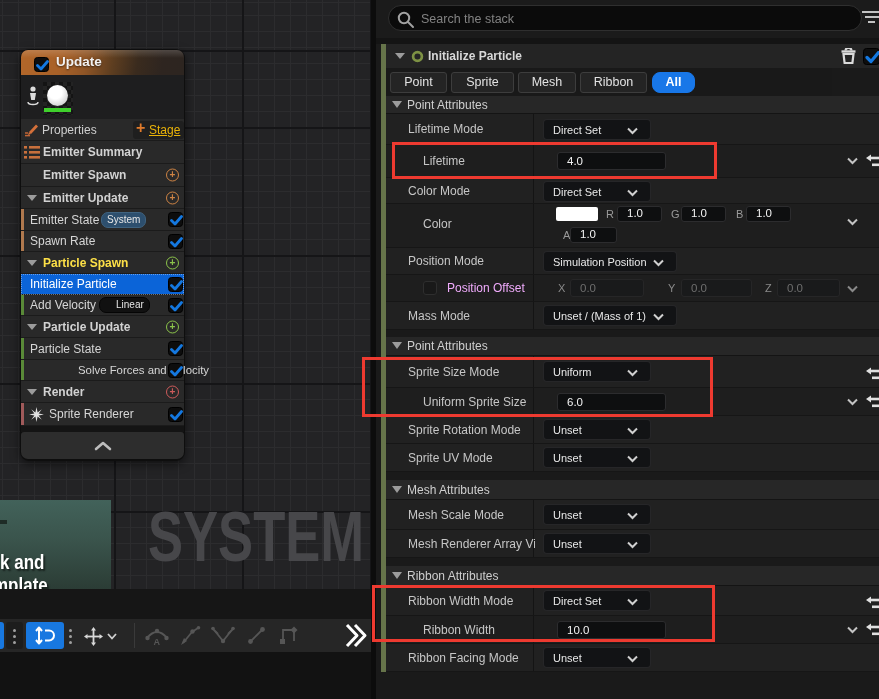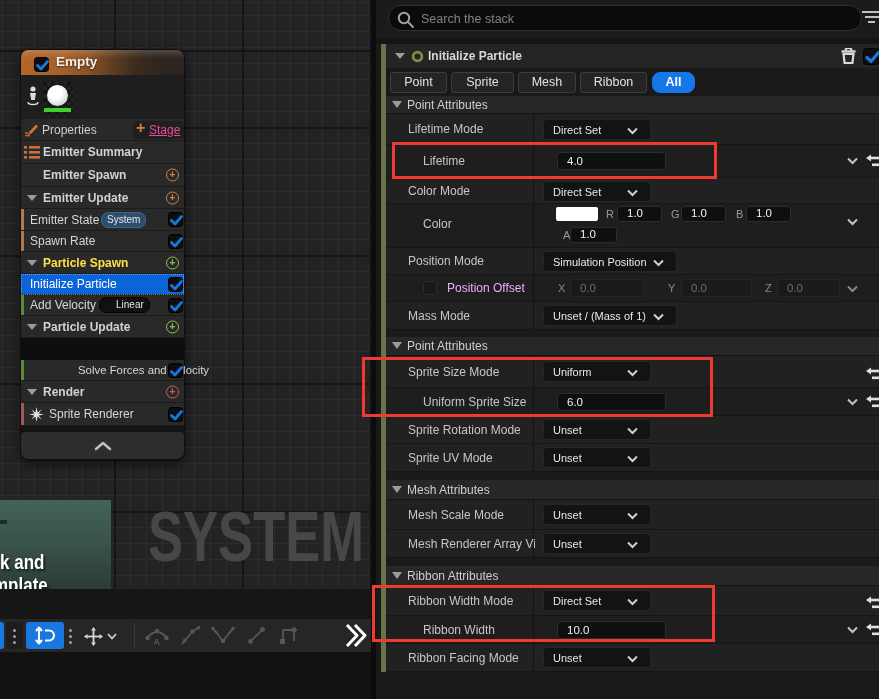--- a/index.html
+++ b/index.html
@@ -104,21 +104,21 @@
         <div class="t1">k and</div>
         <div class="t2">mplate</div>
       </div>
     <div id="node">
       <div id="nhead">
         <div class="cb">
             <svg width="13" height="11" viewBox="0 0 13 11">
               <path d="M1.5 5.5 L5 9 L11.5 1.5" fill="none" stroke="#1478e0" stroke-width="2.8" stroke-linecap="round" stroke-linejoin="round"></path>
             </svg>
           </div>
-        <div class="title">Empty</div>
+        <div class="title">Update</div>
       </div>
       <div id="nthumb">
         <svg class="person" width="12" height="22" viewBox="0 0 12 22">
             <circle cx="6" cy="3" r="2.6" fill="#dcdcdc"></circle>
             <path d="M3 7 L9 7 L7.8 14 L4.2 14 Z" fill="#dcdcdc"></path>
             <path d="M1 16 A5 2.5 0 0 0 11 16" fill="none" stroke="#dcdcdc" stroke-width="1.4"></path>
           </svg>
         <div class="tbox">
             <div class="ball"></div>
             <div class="gbar"></div>
@@ -131,21 +131,21 @@
             <line x1="1" y1="10" x2="4" y2="10" stroke="#c26535" stroke-width="1.5"></line>
             <line x1="1" y1="12.6" x2="6" y2="12.6" stroke="#c26535" stroke-width="1.5"></line>
           </svg>
         <div class="lbl" style="left:21px;color:#cfcfcf;">Properties</div>
         <div class="abs" style="left:78px;top:4px;width:21px;height:14px;border-bottom:1.4px solid #e6e6e6;margin-top:36px;">
           <div style="font-size:8.5px;font-weight:bold;color:#f0f0f0;text-align:center;margin-top:2px;letter-spacing:.3px;">CPU</div>
           <div class="abs" style="left:2px;top:-1px;width:17px;height:1.4px;background:#e6e6e6;"></div>
         </div>
         <div class="abs" style="left:112px;top:2px;width:51px;height:18px;background:#1f1f1f;border-radius:3px;">
           <span style="position:absolute;left:3px;top:-2px;color:#e07b2c;font-weight:bold;font-size:16px;">+</span>
-          <span style="position:absolute;left:16px;top:2px;color:#ec4899;font-size:12px;text-decoration:underline;">Stage</span>
+          <span style="position:absolute;left:16px;top:2px;color:#eab308;font-size:12px;text-decoration:underline;">Stage</span>
         </div>
       </div>
       <div class="nrow" style="top:92px;height:23px;">
         <svg class="abs" style="left:3px;top:5px;" width="16" height="13" viewBox="0 0 16 13">
             <g fill="#c8703c">
               <rect x="0" y="0" width="3" height="2.6"></rect>
               <rect x="5" y="0" width="11" height="2.6"></rect>
               <rect x="0" y="5" width="3" height="2.6"></rect>
               <rect x="5" y="5" width="11" height="2.6"></rect>
               <rect x="0" y="10" width="3" height="2.6"></rect>
@@ -203,20 +203,29 @@
             <svg width="13" height="11" viewBox="0 0 13 11">
               <path d="M1.5 5.5 L5 9 L11.5 1.5" fill="none" stroke="#1478e0" stroke-width="2.8" stroke-linecap="round" stroke-linejoin="round"></path>
             </svg>
           </div>
       </div>
       <div class="nrow" style="top:267px;height:22px;">
         <div class="tri" style="left:6px;top:8px;"></div>
         <div class="lbl" style="left:22px;font-weight:bold;color:#d2d2d2;">Particle Update</div>
         <div class="cplus" style="color:#8bc34a;border-color:#8bc34a;">+</div>
       </div>
+      <div class="nrow" style="top:289px;height:22px;">
+        <div class="strip" style="background:#5a8a38;"></div>
+        <div class="lbl" style="left:9px;">Particle State</div>
+        <div class="cb" style="left:147px;top:3px;">
+            <svg width="13" height="11" viewBox="0 0 13 11">
+              <path d="M1.5 5.5 L5 9 L11.5 1.5" fill="none" stroke="#1478e0" stroke-width="2.8" stroke-linecap="round" stroke-linejoin="round"></path>
+            </svg>
+          </div>
+      </div>
       <div class="nrow" style="top:311px;height:21px;">
         <div class="strip" style="background:#5a8a38;"></div>
         <div class="lbl" style="left:9px;font-size:11.4px;margin-left:48px;">Solve Forces and Velocity</div>
         <div class="cb" style="left:147px;top:3px;">
             <svg width="13" height="11" viewBox="0 0 13 11">
               <path d="M1.5 5.5 L5 9 L11.5 1.5" fill="none" stroke="#1478e0" stroke-width="2.8" stroke-linecap="round" stroke-linejoin="round"></path>
             </svg>
           </div>
       </div>
       <div class="nrow" style="top:332px;height:22px;">

